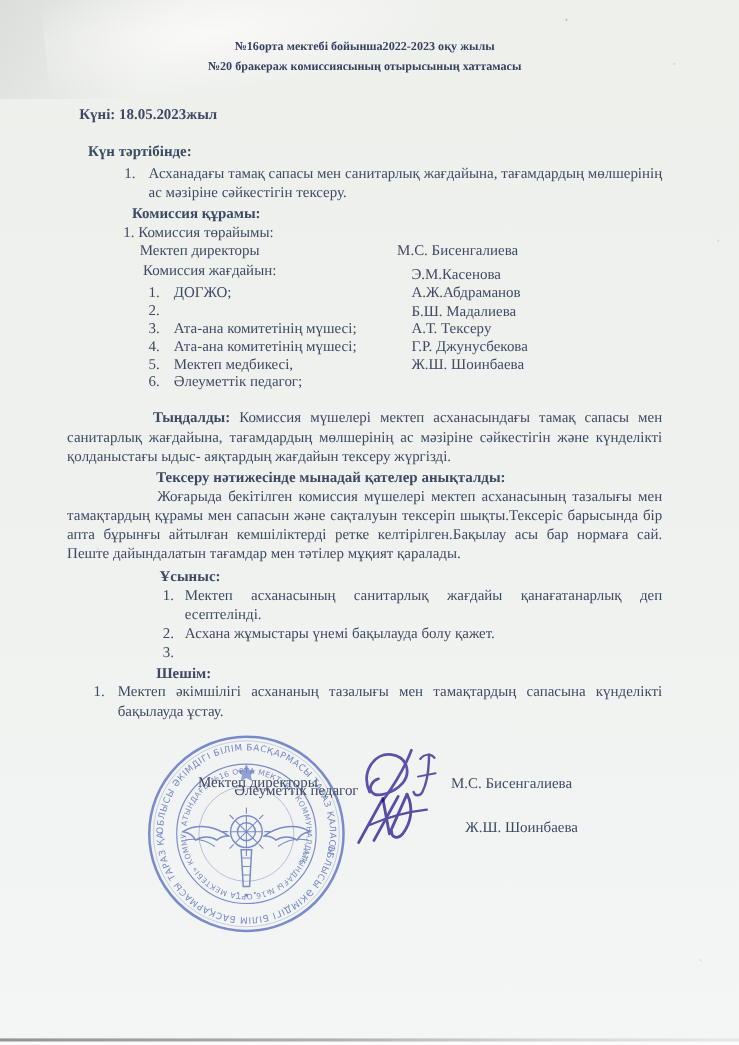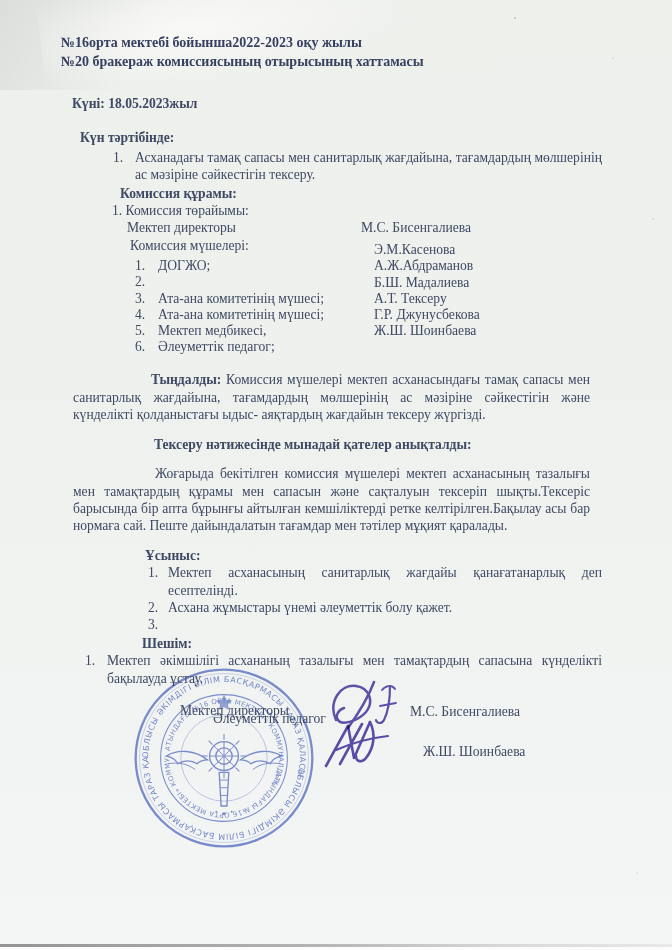--- a/index.html
+++ b/index.html
@@ -18,37 +18,37 @@
   .specks { position:absolute; top:0; left:0; width:2px; height:2px; border-radius:50%;
     background:rgba(115,120,132,.0);
     box-shadow: 514px 17px 0 0 rgba(110,116,130,.38), 612px 57px 0 0 rgba(120,126,140,.22),
                 652px 218px 0 0 rgba(120,126,140,.20), 88px 498px 0 0 rgba(120,126,140,.16),
                 636px 872px 0 0 rgba(120,126,140,.18); }
   .bottom-edge { position:absolute; left:0; right:0; bottom:3px; height:3px;
     background:linear-gradient(to right, rgba(66,68,70,.55), rgba(66,68,70,.38) 45%, rgba(110,112,114,.22) 75%, rgba(140,142,144,.12)); }
   .below-edge { position:absolute; left:0; right:0; bottom:0; height:3px; background:#fbfcfb; }
 
   .doc { position:relative; padding:33px 70px 0 61px; font-size:13.6px; line-height:17.4px; z-index:2; }
-  .title { text-align:left; font-weight:bold; font-size:14px; line-height:19px; color:#364160; }
+  .title { text-align:center; font-weight:bold; font-size:11px; line-height:19px; color:#364160; }
   .date-line { margin:24px 0 0 11px; font-weight:bold; }
   .h-agenda { margin:17px 0 0 19px; font-weight:bold; }
   .agenda-item { display:flex; margin-top:2px; }
   .agenda-item .num { width:22px; margin-left:52px; flex:none; }
   .agenda-item .txt { flex:1; text-align:justify; }
   .h-comm { margin:1px 0 0 59px; font-weight:bold; }
   .chair-label { margin-left:51px; }
   .chair-row { margin-left:66px; position:relative; }
   .chair-row .name { position:absolute; left:234px; top:0; }
   .members-label { margin-left:69px; }
   .member-row { display:flex; margin-left:74px; position:relative; line-height:16.2px; }
   .member-row.first { margin-top:4px; }
   .member-row .m-num { width:23px; flex:none; }
   .member-row .m-role span { display:block; }
   .member-row .m-name { position:absolute; left:226px; bottom:16px;margin-left:13px; }
-  .para { margin:12px; text-align:justify; }
+  .para { margin:0; text-align:justify; }
   .heard { margin-top:16px; text-indent:78px; }
   .findings-h { margin-top:1px; text-indent:81px; font-weight:bold; text-align:left; }
   .findings-p { text-indent:82px; }
   .h-prop { margin:3px 0 0 84px; font-weight:bold; }
   .p-item { display:flex; }
   .p-item .p-num { margin-left:87px; width:20px; flex:none; }
   .p-item .p-txt { flex:1; text-align:justify; }
   .h-dec { margin:1px 0 0 81px; font-weight:bold; }
   .d-item { display:flex; }
   .d-item .d-num { margin-left:24px; width:22px; flex:none; }
@@ -80,21 +80,21 @@
       <span class="num">1.</span>
       <span class="txt">Асханадағы тамақ сапасы мен санитарлық жағдайына, тағамдардың мөлшерінің ас мәзіріне сәйкестігін тексеру.</span>
     </div>
 
     <div class="h-comm">Комиссия құрамы:</div>
     <div class="chair-label">1. Комиссия төрайымы:</div>
     <div class="chair-row">
       <span class="role">Мектеп директоры</span>
       <span class="name">М.С. Бисенгалиева</span>
     </div>
-    <div class="members-label">Комиссия мүшелері:</div>
+    <div class="members-label">Комиссия жағдайын:</div>
 
     <div class="member-row first">
       <span class="m-num">1.</span>
       <span class="m-role">
           <span>ДОГЖО;</span>
         </span>
       <span class="m-name">Э.М.Касенова</span>
     </div>
     <div class="member-row">
       <span class="m-num">2.</span>
@@ -134,21 +134,21 @@
     <p class="para findings-h">Тексеру нәтижесінде мынадай қателер анықталды:</p>
     <p class="para findings-p">Жоғарыда бекітілген комиссия мүшелері мектеп асханасының тазалығы мен тамақтардың құрамы мен сапасын және сақталуын тексеріп шықты.Тексеріс барысында бір апта бұрынғы айтылған кемшіліктерді ретке келтірілген.Бақылау асы бар нормаға сай. Пеште дайындалатын тағамдар мен тәтілер мұқият қаралады.</p>
 
     <div class="h-prop">Ұсыныс:</div>
     <div class="p-item">
       <span class="p-num">1.</span>
       <span class="p-txt">Мектеп асханасының санитарлық жағдайы қанағатанарлық деп есептелінді.</span>
     </div>
     <div class="p-item">
       <span class="p-num">2.</span>
-      <span class="p-txt">Асхана жұмыстары үнемі әлеуметтік болу қажет.</span>
+      <span class="p-txt">Асхана жұмыстары үнемі бақылауда болу қажет.</span>
     </div>
     <div class="p-item">
       <span class="p-num">3.</span>
     </div>
 
     <div class="h-dec">Шешім:</div>
     <div class="d-item">
       <span class="d-num">1.</span>
       <span class="d-txt">Мектеп әкімшілігі асхананың тазалығы мен тамақтардың сапасына күнделікті бақылауда ұстау.</span>
     </div>

